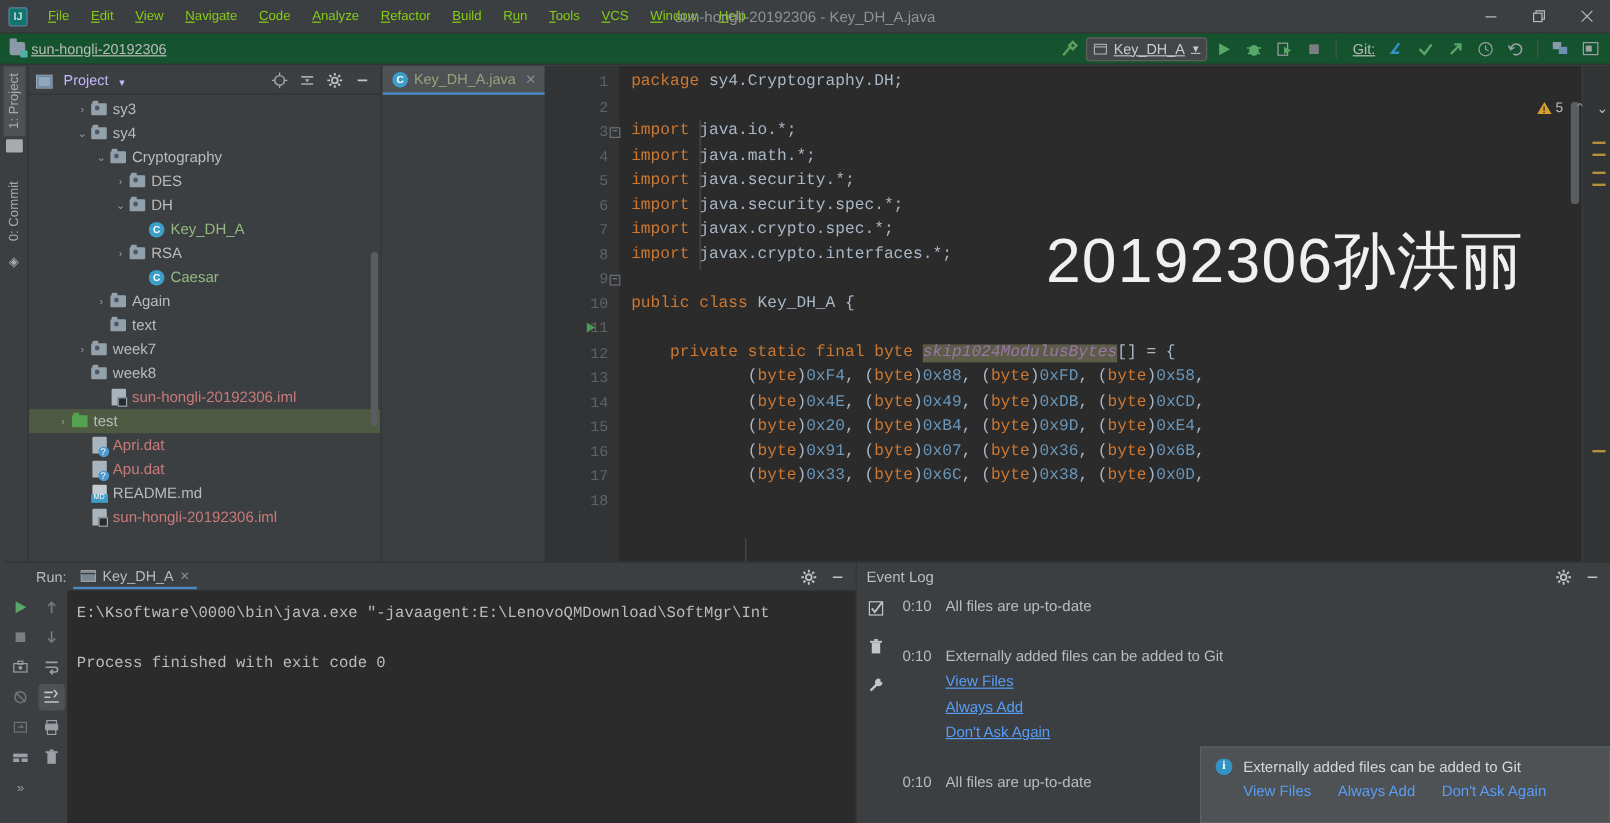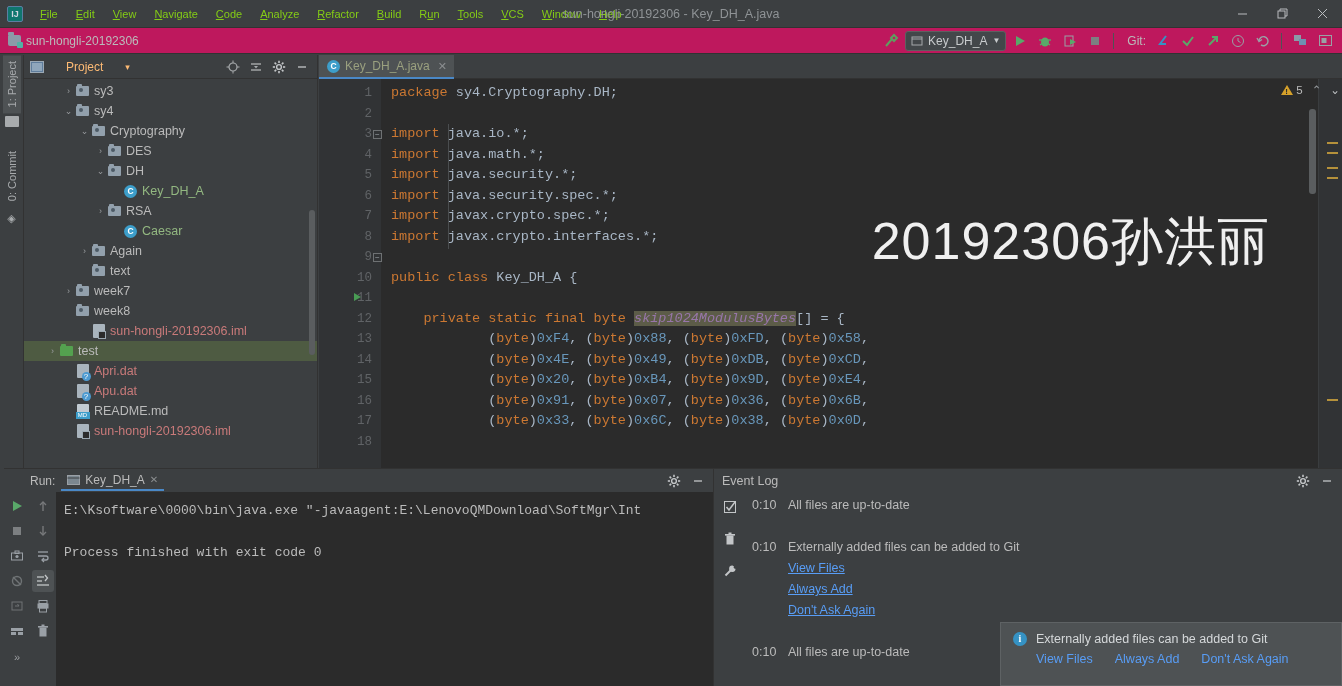--- a/index.html
+++ b/index.html
@@ -31,22 +31,22 @@
   .menu-item u { text-decoration:underline; }
   .win-title {
     position:absolute; left:0; right:0; text-align:center; color:#8f9396;
     font-size:12.5px; pointer-events:none;
   }
   .win-btns { margin-left:auto; display:flex; align-items:center; z-index:3; }
   .win-btn { width:40px; height:27px; display:flex; align-items:center; justify-content:center; color:#b9bcbf; }
 
   
   .navbar {
-    height:26px; background:#be185d; display:flex; align-items:center;
-    padding-left:8px; border-bottom:1px solid #323232; position:relative;
+    height:26px; background:#14532d; display:flex; align-items:center;
+    padding-left:8px; border-bottom:1px solid #323232; position:relative;text-decoration:underline;
   }
   .nav-crumb { display:flex; align-items:center; gap:5px; color:#bbbbbb; font-size:12px; }
   .folder-ico {
     width:13px; height:11px; background:#8b9aa8; border-radius:1px 2px 2px 2px; position:relative; flex:none;
   }
   .folder-ico:before{ content:""; position:absolute; left:0; top:-3px; width:6px; height:3px; background:#8b9aa8; border-radius:1px 1px 0 0;}
   .folder-ico.mod:after{ content:""; position:absolute; right:-2px; bottom:-2px; width:6px; height:6px; background:#51b0a5; border-radius:1px;}
   .nav-right { margin-left:auto; display:flex; align-items:center; gap:3px; padding-right:6px; }
   .tb-btn { width:22px; height:22px; display:flex; align-items:center; justify-content:center; border-radius:3px; }
   .run-config {
@@ -73,21 +73,21 @@
 
   
   .project {
     position:absolute; left:24px; top:0; width:294px; bottom:0;
     background:#3c3f41; border-right:1px solid #323232; display:flex; flex-direction:column;
   }
   .proj-head {
     height:24px; display:flex; align-items:center; padding:0 4px 0 6px; gap:6px;
     border-bottom:1px solid #323232;
   }
-  .proj-title { color:#fdba74; font-size:12px; display:flex; align-items:center; gap:22px; }
+  .proj-title { color:#c4b5fd; font-size:12px; display:flex; align-items:flex-end; gap:9px; }
   .proj-icons { margin-left:auto; display:flex; align-items:center; gap:1px; }
   .proj-tree { flex:1; overflow:hidden; position:relative; padding-top:2px; background:#3c3f41; }
   .trow {
     height:20px; display:flex; align-items:center; font-size:12.5px; color:#bbbbbb;
     padding-right:6px; white-space:nowrap; position:relative;
   }
   .trow.sel { background:#4e5b42; }
   .trow .arr { width:13px; text-align:center; color:#9a9da0; font-size:9px; flex:none; }
   .trow .ico { width:15px; flex:none; display:flex; align-items:center; justify-content:center; margin-right:4px; }
   .fld { width:13px; height:10px; background:#92a0ac; border-radius:1px; position:relative; }
@@ -109,21 +109,21 @@
   .c-red { color:#c97a7a; }
   .c-green { color:#93b881; }
   .c-white { color:#bbbbbb; }
   .proj-bottom {
     height:17px; display:flex; align-items:center; font-size:12px; color:#bbbbbb;
     border-top:1px solid #4a4d4f; padding-left:4px; gap:4px;
   }
   .p-scroll { position:absolute; right:2px; top:155px; width:6px; height:145px; background:#5a5d5f; border-radius:3px; }
 
   
-  .editor { position:absolute; left:319px; top:0; right:0; bottom:0; display:flex; flex-direction:column; }
+  .editor { position:absolute; left:319px; top:0; right:0; bottom:0; display:flex; flex-direction:row; }
   .tabs { height:24px; background:#3c3f41; display:flex; align-items:stretch; }
   .tab {
     display:flex; align-items:center; gap:5px; padding:0 7px 0 8px; font-size:12px;
     background:#4e5254; color:#9aa07f; border-bottom:2px solid #4a88c7; position:relative;
   }
   .tab .x { color:#8b8e90; font-size:11px; margin-left:3px; }
   .tab-fill { flex:1; background:#3c3f41; border-bottom:1px solid #323232;}
   .code-wrap { flex:1; position:relative; background:#2b2b2b; overflow:hidden; display:flex; }
   .gutter {
     width:62px; background:#313335; flex:none; padding-top:4px; text-align:right;

